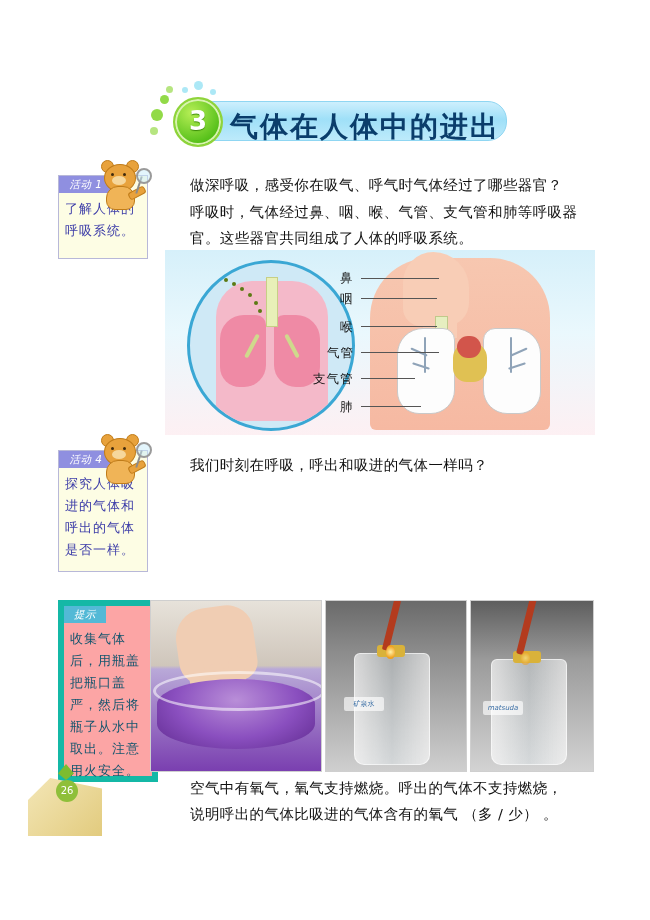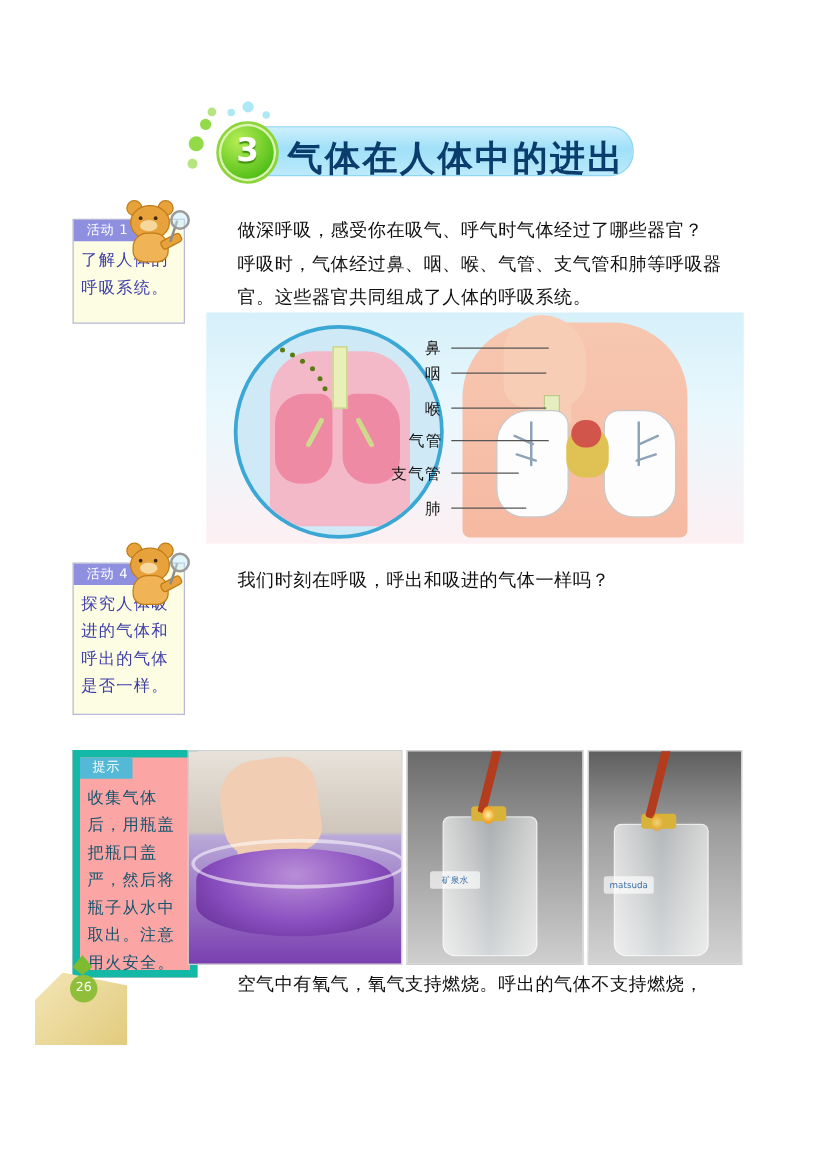--- a/index.html
+++ b/index.html
@@ -45,21 +45,21 @@
   
   .body-text{
     font-size:14.5px;color:#111;line-height:26px;letter-spacing:.4px;
   }
 
   
   .act-box{position:absolute;width:88px;border:1px solid #b8b8d8;}
   .act-tab{
     position:absolute;left:0;top:0;width:54px;height:17px;
     background:#8f8fe0;color:#fff;font-size:10.5px;line-height:17px;
-    text-align:center;letter-spacing:.5px;
+    text-align:center;letter-spacing:.5px;font-style:italic;
   }
   .act-body{
     padding:22px 6px 8px 6px;font-size:13px;line-height:22px;color:#3d3da8;
     letter-spacing:1px;
   }
   #activity1{left:58px;top:175px;background:#fdfde4;height:82px;}
   #activity2{left:58px;top:450px;background:#fdfde4;height:120px;}
   #tip-box{left:58px;top:600px;width:88px;height:170px;background:#fca5a5;border:6px solid #14b8a6;}
   #tip-box .act-tab{background:#53b9d6;width:42px;}
   #tip-box .act-body{color:#14556e;}
@@ -132,21 +132,21 @@
   .organ-heart{position:absolute;left:288px;top:92px;width:34px;height:40px;background:#e0c153;border-radius:16px 16px 14px 14px;}
   .organ-red{position:absolute;left:292px;top:86px;width:24px;height:22px;background:#d2554b;border-radius:12px;}
   .trachea-sil{position:absolute;left:270px;top:66px;width:11px;height:26px;background:#e6eec0;border:1px solid #c0c98a;}
   .nose-line,.label-line{position:absolute;height:1px;background:#555;}
   .lbl{position:absolute;font-size:12.5px;color:#111;letter-spacing:1px;}
 
   
   .photo{position:absolute;border:1px solid #cfcfcf;overflow:hidden;}
   #photo1{left:150px;top:600px;width:170px;height:170px;background:linear-gradient(to bottom,#e7e2da 0%,#cfc6bb 38%,#b9a9d8 40%,#7a3fb0 100%);}
   #photo2{left:325px;top:600px;width:140px;height:170px;background:linear-gradient(to bottom,#6a6a6a 0%,#8c8c8c 30%,#cfcfcf 100%);}
-  #photo3{left:470px;top:600px;width:122px;height:170px;background:linear-gradient(to bottom,#5e5e5e 0%,#9b9b9b 35%,#d3d3d3 100%);}
+  #photo3{left:470px;top:600px;width:122px;height:170px;background:linear-gradient(to bottom,#5e5e5e 0%,#9b9b9b 35%,#d3d3d3 100%);font-style:italic;}
   .hand{position:absolute;left:26px;top:6px;width:78px;height:76px;background:#f0cdb3;border-radius:30px 26px 18px 24px;transform:rotate(-8deg);}
   .hand .finger{position:absolute;width:16px;height:34px;background:#f0cdb3;border-radius:8px;}
   .bowl{position:absolute;left:6px;top:78px;width:158px;height:70px;background:radial-gradient(ellipse at 50% 30%,#b98ed8 0%,#8a4fbf 55%,#5f2a8f 100%);border-radius:50%/36%;}
   .bowl-rim{position:absolute;left:2px;top:70px;width:166px;height:34px;border:3px solid rgba(255,255,255,.55);border-radius:50%;}
   .bottle{position:absolute;border-radius:6px 6px 10px 10px;background:linear-gradient(to right,rgba(255,255,255,.65),rgba(225,235,240,.35),rgba(255,255,255,.6));border:1px solid rgba(255,255,255,.6);}
   #b2{left:28px;top:52px;width:74px;height:110px;}
   #b3{left:20px;top:58px;width:74px;height:104px;}
   .cap{position:absolute;width:28px;height:12px;background:#d9b23a;border-radius:3px;}
   .match{position:absolute;width:7px;background:#b33b1e;border-radius:2px;transform:rotate(14deg);}
   .flame{position:absolute;width:9px;height:14px;background:radial-gradient(circle,#fff2a8,#f0a020 70%);border-radius:50% 50% 45% 45%;}
@@ -309,19 +309,20 @@
   <div class="photo" id="photo3">
     <div class="bottle" id="b3"></div>
     <div class="cap" style="left:42px;top:50px;"></div>
     <div class="match" style="left:52px;top:-4px;height:58px;"></div>
     <div class="flame" style="left:50px;top:50px;opacity:.55;"></div>
     <div class="label-photo" style="left:12px;top:100px;">matsuda</div>
   </div>
 
   <div id="bottom-text">
     <div class="body-text">空气中有氧气，氧气支持燃烧。呼出的气体不支持燃烧，</div>
+    <div class="body-text">说明呼出的气体比吸进的气体含有的氧气 （多 / 少） 。</div>
   </div>
 
   <div class="corner"></div>
   <div class="leaf"></div>
   <div class="pnum">26</div>
 
 </div>
 
 </body></html>

